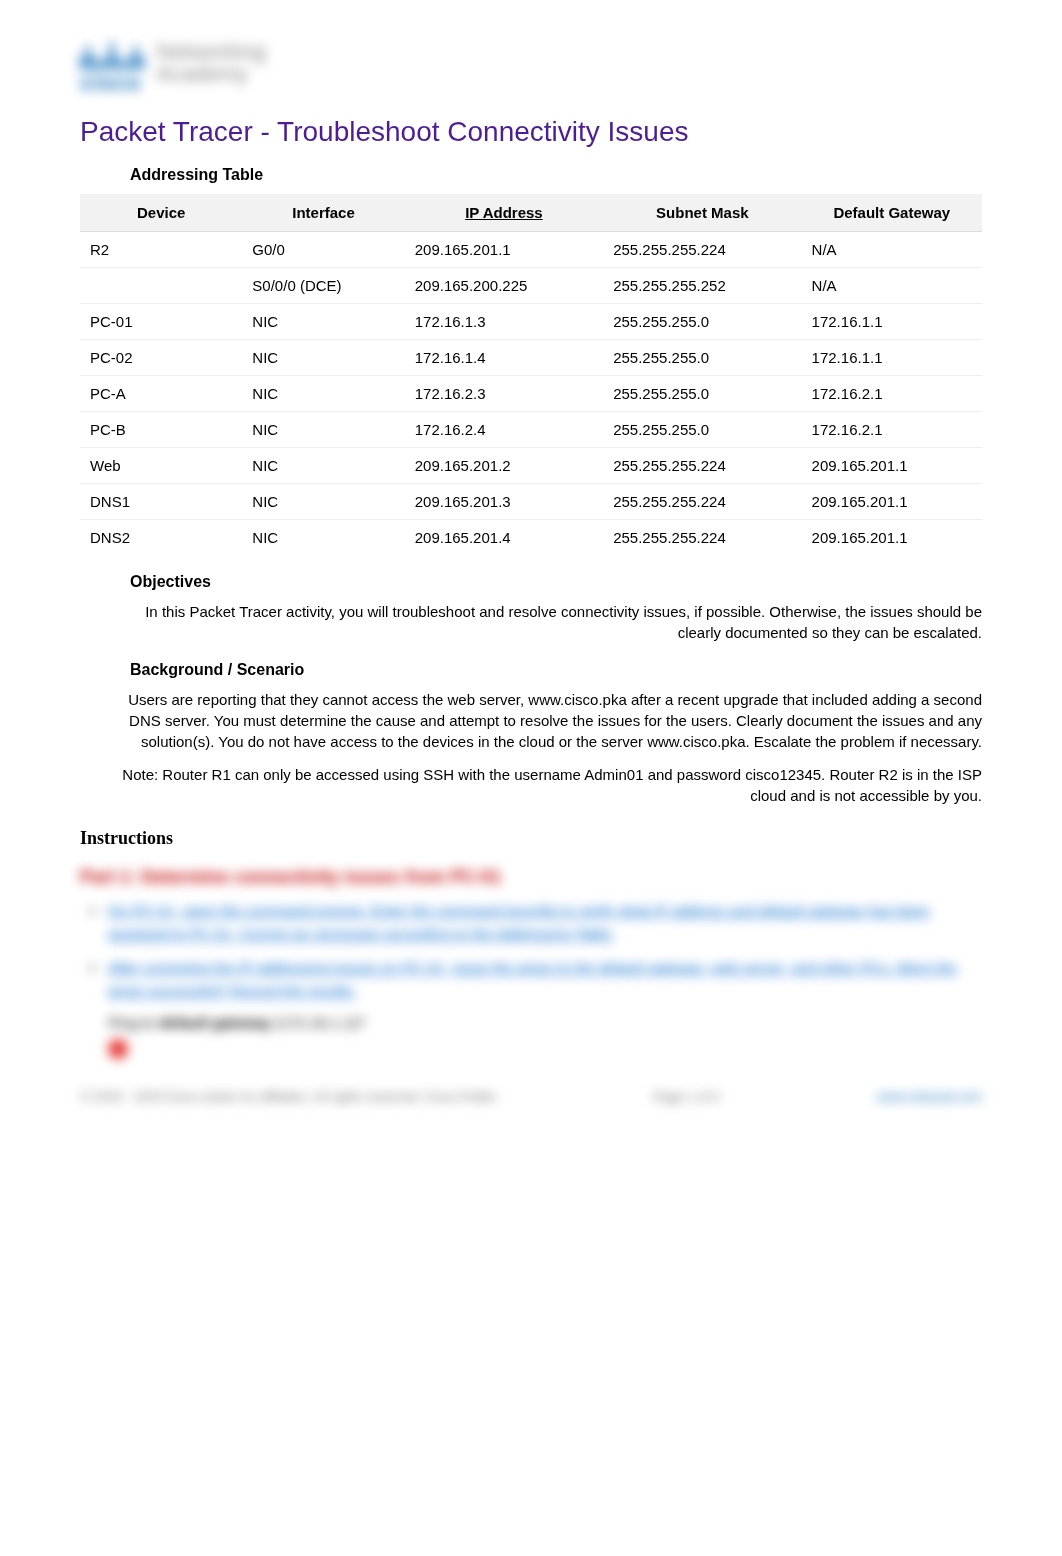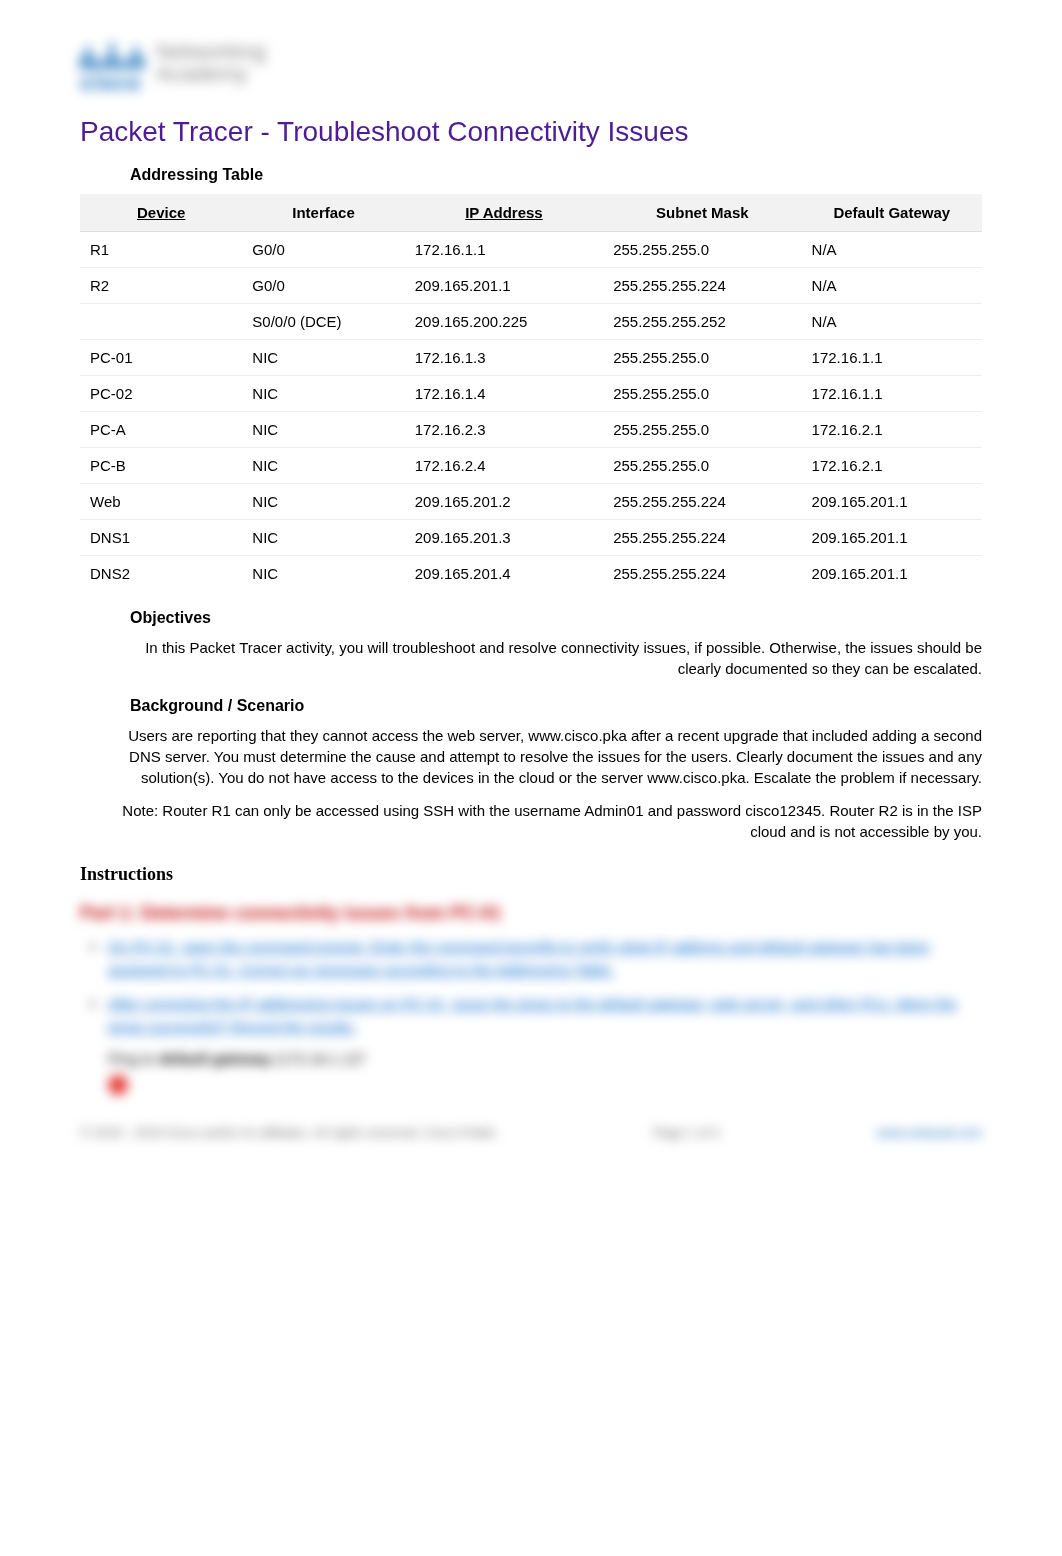--- a/index.html
+++ b/index.html
@@ -93,21 +93,21 @@
     border-bottom: 1px solid #ddd;
   }
   table.addr td {
     padding: 9px 10px;
     font-size: 15px;
     border-bottom: 1px solid #eee;
   }
   table.addr tr:last-child td {
     border-bottom: none;
   }
-  .col-device { width: 18%; text-decoration: underline; }
+  .col-device { width: 18%; }
   .col-iface { width: 18%; }
   .col-ip { width: 22%; text-decoration: underline; }
   .col-mask { width: 22%; }
   .col-gw { width: 20%; }
   .note-label { font-weight: normal; }
   .blur-section {
     filter: blur(6px);
     user-select: none;
   }
   .blur-heading {
@@ -195,27 +195,20 @@
       <tr>
         <th class="col-device">Device</th>
         <th class="col-iface">Interface</th>
         <th class="col-ip">IP Address</th>
         <th class="col-mask">Subnet Mask</th>
         <th class="col-gw">Default Gateway</th>
       </tr>
     </thead>
     <tbody id="addr-body">
         <tr>
-          <td>R1</td>
-          <td>G0/0</td>
-          <td>172.16.1.1</td>
-          <td>255.255.255.0</td>
-          <td>N/A</td>
-        </tr>
-        <tr>
           <td>R2</td>
           <td>G0/0</td>
           <td>209.165.201.1</td>
           <td>255.255.255.224</td>
           <td>N/A</td>
         </tr>
         <tr>
           <td></td>
           <td>S0/0/0 (DCE)</td>
           <td>209.165.200.225</td>

